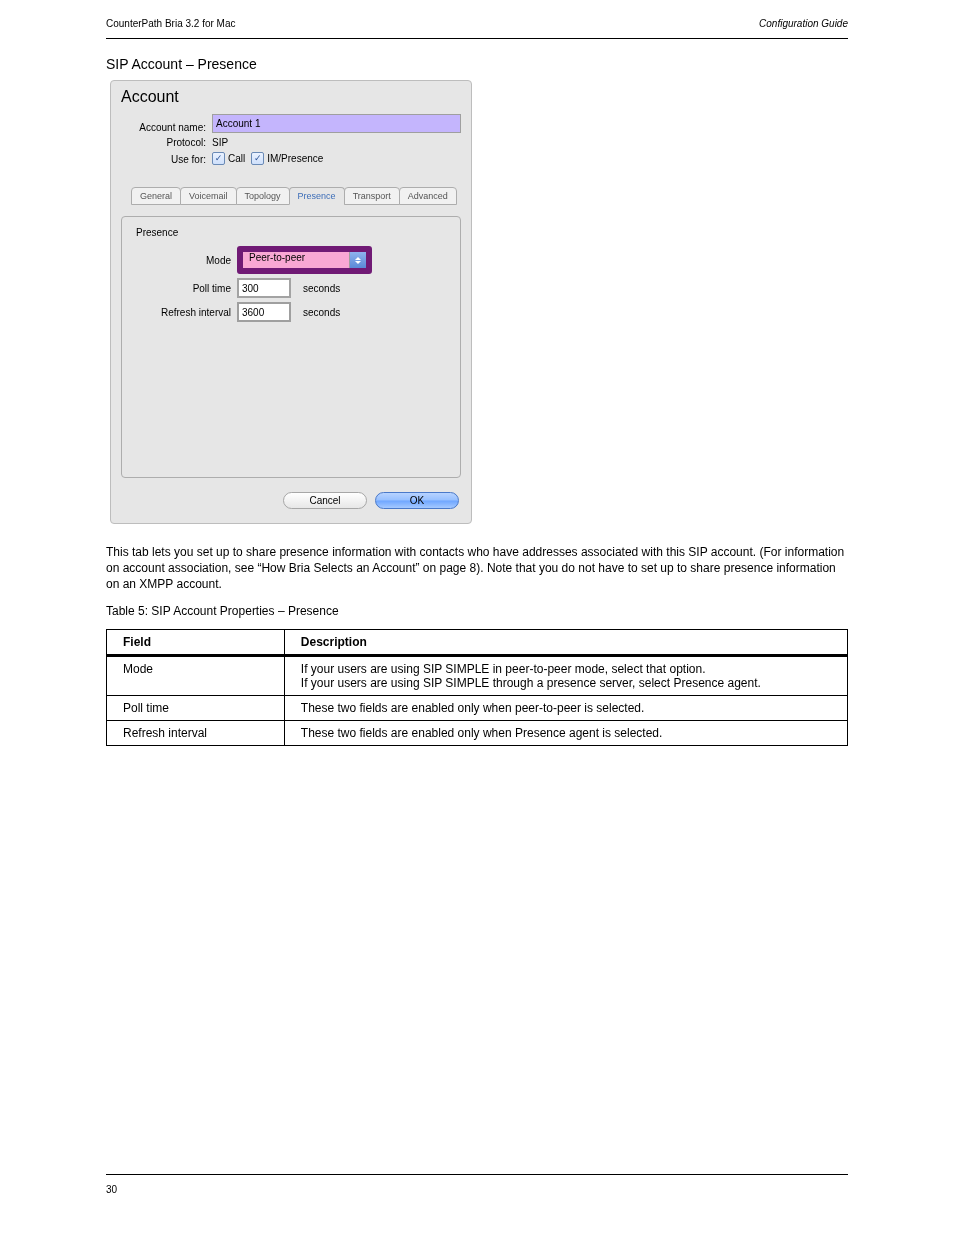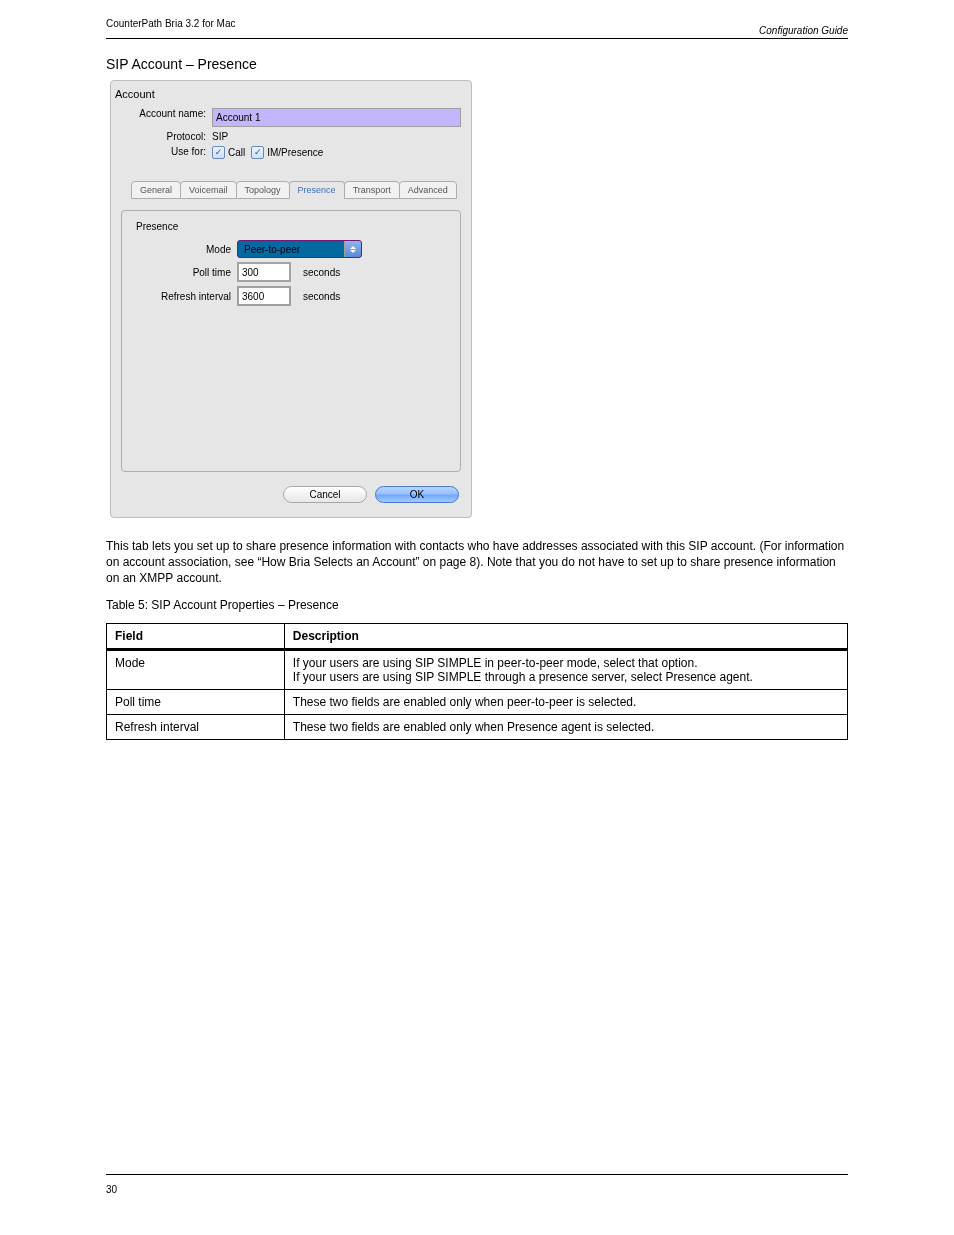--- a/index.html
+++ b/index.html
@@ -1,61 +1,61 @@
 <!DOCTYPE html>
 <html><head>
 <meta charset="utf-8">
 <style>
 html,body{margin:0;padding:0;font-family:"Helvetica Neue",Arial,sans-serif;color:#000}
 .page{width:954px;height:1235px;margin:0 auto;position:relative;background:#fff;box-sizing:border-box}
 .header-rule{position:absolute;top:38px;left:106px;right:106px;border-top:1px solid #000}
 .header-left{position:absolute;top:18px;left:106px;font-size:10px;color:#000}
-.header-right{position:absolute;top:25px;right:106px;font-size:10px;font-style:italic}
+.header-right{position:absolute;top:18px;right:106px;font-size:10px;font-style:italic}
 .footer-rule{position:absolute;bottom:60px;left:106px;right:106px;border-top:1px solid #000}
 .footer-left{position:absolute;bottom:40px;left:106px;font-size:10px}
 .content{position:absolute;top:56px;left:106px;right:106px;bottom:80px}
 .section-title{font-size:14px;font-weight:normal;margin:0 0 8px 0}
 
 
 .win{width:360px;background:#e6e6e6;border:1px solid #bdbdbd;border-radius:4px;margin-top:6px;margin-left:4px;font-family:"Lucida Grande","Helvetica Neue",Arial,sans-serif;font-size:10px;color:#000;padding-bottom:10px}
-.win-title{padding:7px 10px 4px 4px;font-size:11px}
-.field-row{display:flex;align-items:flex-start;margin:4px 10px}
+.win-title{padding:7px 10px 4px 10px;font-size:16px}
+.field-row{display:flex;align-items:flex-end;margin:4px 10px}
 .field-label{width:85px;text-align:right;margin-right:6px;font-size:10px}
 .text-input{flex:1;border:1px solid #9f9f9f;background:#c4b5fd;height:15px;font-size:10px;padding:1px 3px}
 .plain-val{font-size:10px}
 .chk{display:inline-flex;align-items:center;margin-right:6px}
 .chk-box{width:11px;height:11px;border:1px solid #6a8ab6;background:linear-gradient(#eaf2ff,#cfe0fb);border-radius:2px;display:inline-flex;align-items:center;justify-content:center;margin-right:3px}
 .chk-mark{color:#2f5597;font-size:9px;line-height:1}
 .tabs-wrap{position:relative;margin:10px 10px 0 10px}
 .tabbar{display:flex;align-items:flex-end;padding:12px 10px;font-size:9px;position:relative;z-index:2}
 .tab{padding:3px 8px;border:1px solid #adadad;border-bottom:1px solid #adadad;background:#f1f1f1;border-radius:4px 4px 0 0;margin-right:-1px;color:#555;position:relative}
 .tab.active{background:#e6e6e6;border-bottom:1px solid #e6e6e6;color:#3d6eb8}
 .panel{border:1px solid #adadad;border-radius:4px;background:#e6e6e6;margin-top:-1px;padding:10px 14px 14px 14px;height:236px;position:relative;z-index:1}
 .panel-title{font-size:10px;margin-bottom:8px}
 .pf-row{display:flex;align-items:center;margin:4px 0}
 .pf-label{width:95px;text-align:right;margin-right:6px;font-size:10px}
-.combo{flex:none;display:flex;align-items:center;background:#0369a1;border:1px solid #701a75;border-radius:3px;height:16px;overflow:hidden}
+.combo{flex:none;display:flex;align-items:flex-start;background:#f9a8d4;border:6px solid #701a75;border-radius:3px;height:16px;overflow:hidden}
 .combo-text{padding:0 6px;font-size:10px;min-width:94px}
 .combo-btn{width:16px;height:16px;background:linear-gradient(#8fb3ee,#5a89d7);display:flex;flex-direction:column;align-items:center;justify-content:center;border-left:1px solid #9f9f9f}
 .caret{width:0;height:0;border-left:3px solid transparent;border-right:3px solid transparent}
 .caret.up{border-bottom:3px solid #fff;margin-bottom:1px}
 .caret.down{border-top:3px solid #fff}
 .num-input{width:44px;border:2px solid #a3a3a3;background:#fff;height:14px;font-size:10px;padding:1px 3px}
 .num-input.plain{border-color:#9f9f9f}
 .unit{margin-left:12px;font-size:10px}
 .btn-row{display:flex;justify-content:flex-end;margin:14px 12px 4px 0}
 .aqua-btn{min-width:58px;text-align:center;font-size:10px;padding:2px 12px;border-radius:11px;margin-left:8px}
 .aqua-btn.cancel{border:1px solid #a7a7a7;background:linear-gradient(#ffffff,#e7e7e7)}
 .aqua-btn.ok{border:1px solid #4a79c9;background:linear-gradient(#b7d3ff 0%,#97c0ff 48%,#6fa6ff 52%,#a5c9ff 100%)}
 
 .body-text{font-size:12px;line-height:1.35;margin-top:20px}
 .body-text p{margin:0 0 10px 0}
 
 table.info{width:100%;border-collapse:collapse;font-size:12px;margin-top:8px}
-table.info th,table.info td{border:1px solid #000;padding:5px 8px;text-align:left;vertical-align:top}
+table.info th,table.info td{border:1px solid #000;padding:5px 16px;text-align:left;vertical-align:top}
 table.info th{border-bottom:3px solid #000;background:#fff;font-weight:bold}
 table.info .col1{width:24%}
 </style>
 </head>
 <body>
 <div class="page">
   <div class="header-left">CounterPath Bria 3.2 for Mac</div>
   <div class="header-right">Configuration Guide</div>
   <div class="header-rule"></div>
 

